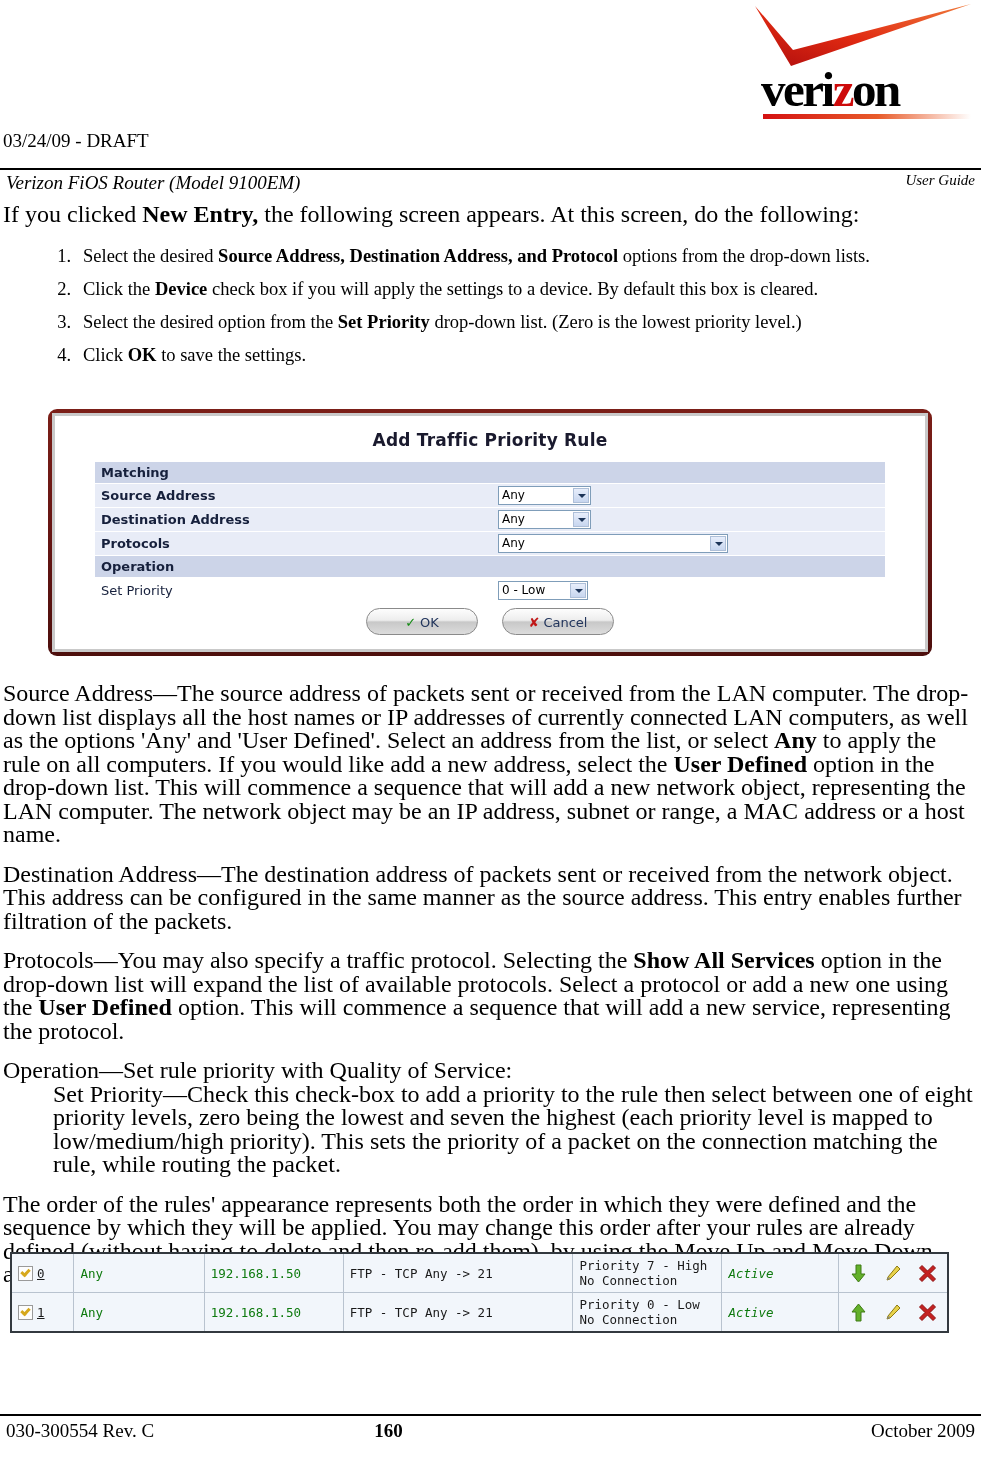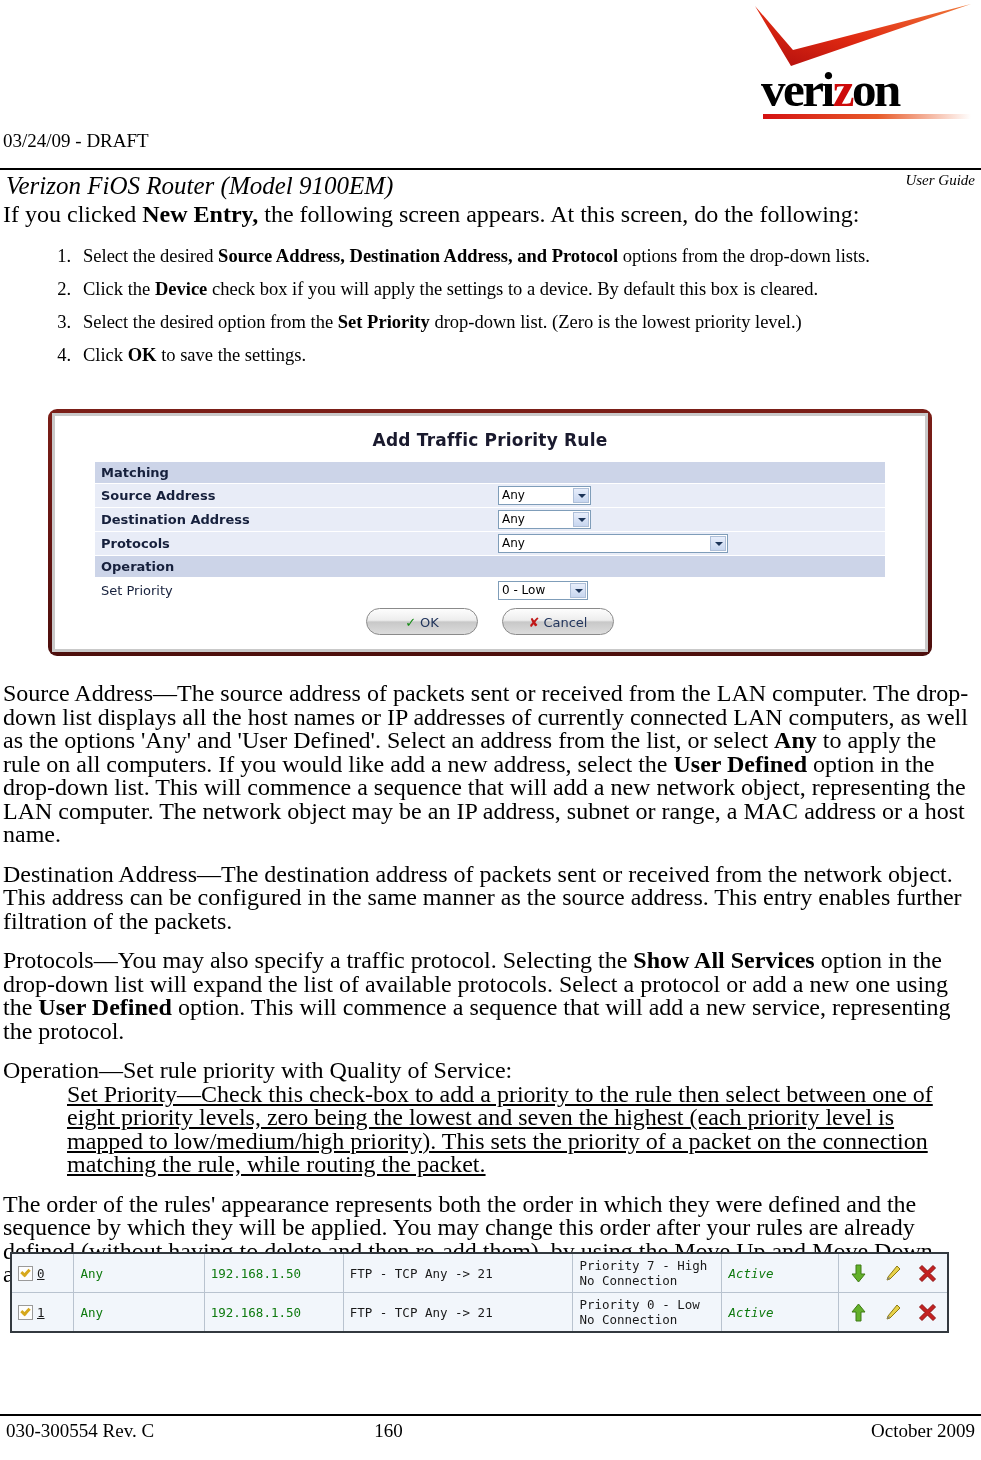--- a/index.html
+++ b/index.html
@@ -76,21 +76,21 @@
     top: 172px;
     left: 0;
     width: 981px;
     height: 26px;
   }
   .hdr-left {
     position: absolute;
     left: 6px;
     top: 0;
     font-style: italic;
-    font-size: 25px;
+    font-size: 19px;
   }
   .hdr-right {
     position: absolute;
     right: 6px;
     top: 0;
     font-style: italic;
     font-size: 15px;
   }
 
   
@@ -124,22 +124,21 @@
   }
   ol.steps li .num {
     position: absolute;
     left: 42px;
     top: 0;
     width: 26px;
     text-align: right;
   }
 
   .indent-para {
-    margin-left: 64px;
-    text-decoration: underline;
+    margin-left: 50px;
   }
 
   
   .dialog-outer {
     position: absolute;
     left: 48px;
     top: 409px;
     width: 884px;
     height: 247px;
     background: #6d1b1b;
@@ -345,21 +344,21 @@
   }
   .ftr {
     position: absolute;
     left: 0;
     top: 1420px;
     width: 981px;
     height: 30px;
     font-size: 19px;
   }
   .ftr .l { position: absolute; left: 6px; top: 0; }
-  .ftr .c { position: absolute; left: 0; top: 0; width: 777px; text-align: center; }
+  .ftr .c { position: absolute; left: 0; top: 0; width: 777px; text-align: center; font-weight: bold; }
   .ftr .r { position: absolute; right: 6px; top: 0; }
 </style>
 </head>
 <body>
 
 <div class="logo-wrap">
   <svg class="logo-check" viewBox="0 0 220 70">
     <defs>
       <linearGradient id="ckg" x1="0" y1="1" x2="1" y2="0">
         <stop offset="0%" stop-color="#b00d0d"></stop>

